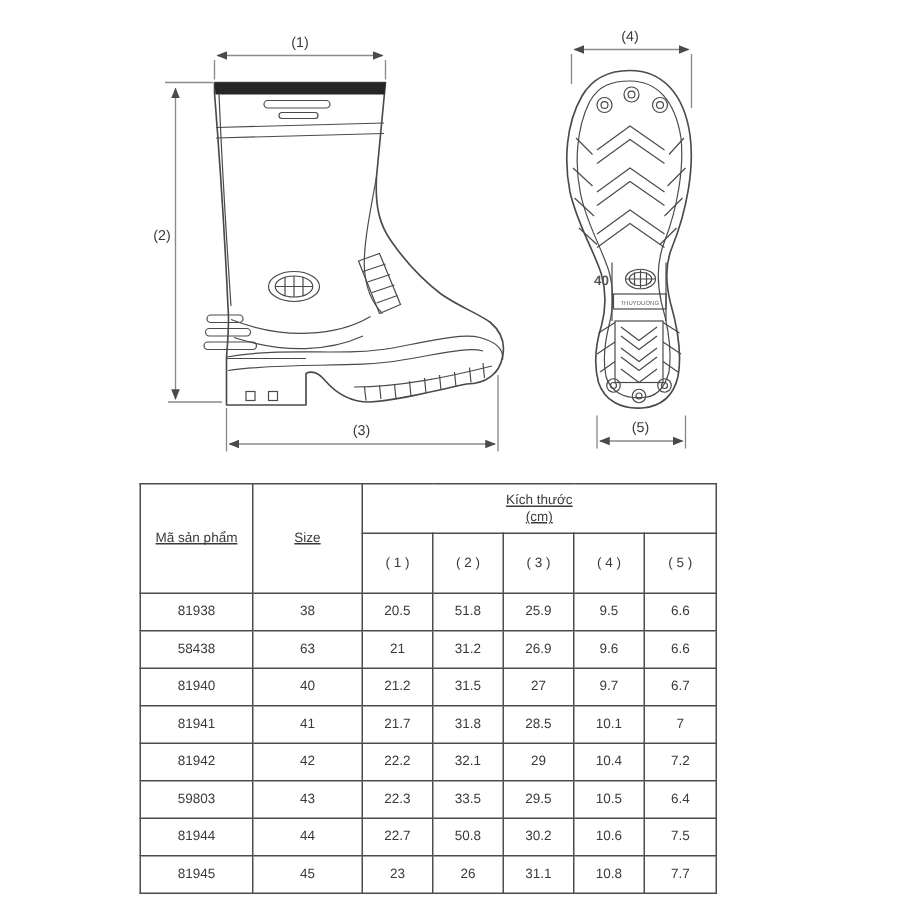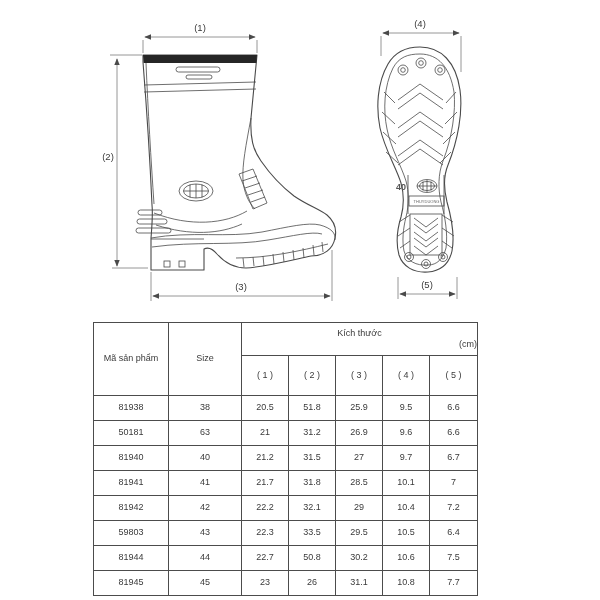--- a/index.html
+++ b/index.html
@@ -16,24 +16,24 @@
   table.spec{
     position:absolute;left:93px;top:322px;width:384px;
     border-collapse:collapse;table-layout:fixed;color:#3a3a3a;
     font-size:9px;
   }
   table.spec th,table.spec td{
     border:1px solid #4c4c4c;font-weight:normal;text-align:center;
     vertical-align:middle;padding:0;line-height:1.25;
     font-family:"Liberation Sans",sans-serif;
   }
-  tr.hdr-top th{height:32px;}
+  tr.hdr-top th{height:32px;text-decoration:underline;}
   tr.hdr-sub th{height:39px;}
   table.spec tbody td{height:24px;}
-  .unit{display:block;text-align:right;}
+  .unit{display:block;}
 </style>
 </head>
 <body>
 
 <div class="page">
 
   <svg class="drawing" width="600" height="315" viewBox="0 0 600 315">
     <defs>
       <marker id="arr" viewBox="0 0 10 10" refX="9" refY="5" markerWidth="8" markerHeight="8" orient="auto-start-reverse">
         <path d="M0,1 L10,5 L0,9 Z" fill="#4a4a4a"></path>
@@ -204,21 +204,21 @@
         <tr>
           <td>81938</td>
           <td>38</td>
           <td>20.5</td>
           <td>51.8</td>
           <td>25.9</td>
           <td>9.5</td>
           <td>6.6</td>
         </tr>
         <tr>
-          <td>50181</td>
+          <td>58438</td>
           <td>63</td>
           <td>21</td>
           <td>31.2</td>
           <td>26.9</td>
           <td>9.6</td>
           <td>6.6</td>
         </tr>
         <tr>
           <td>81940</td>
           <td>40</td>

